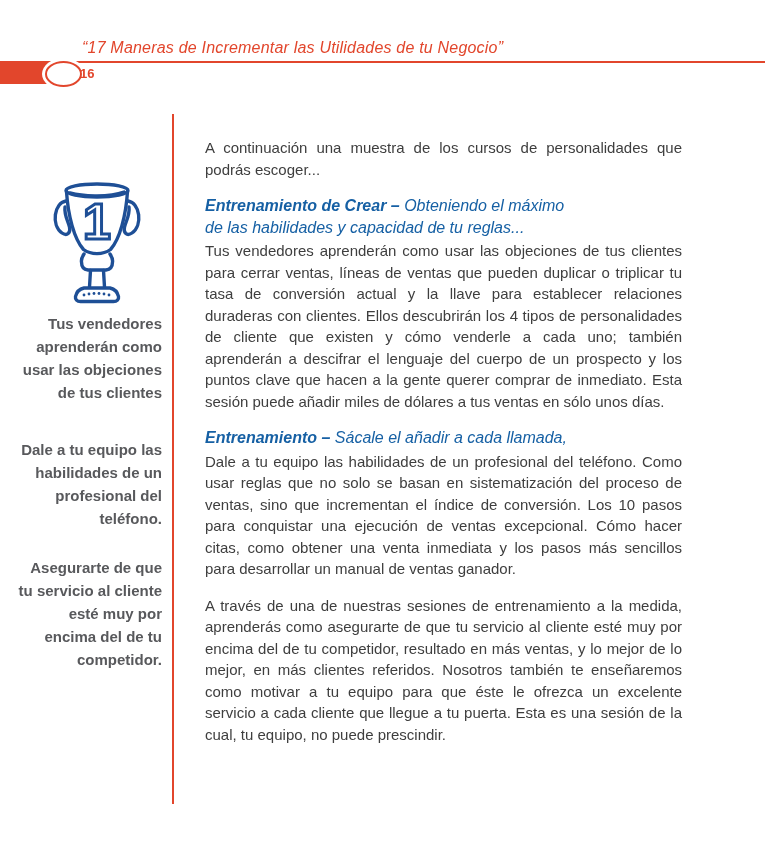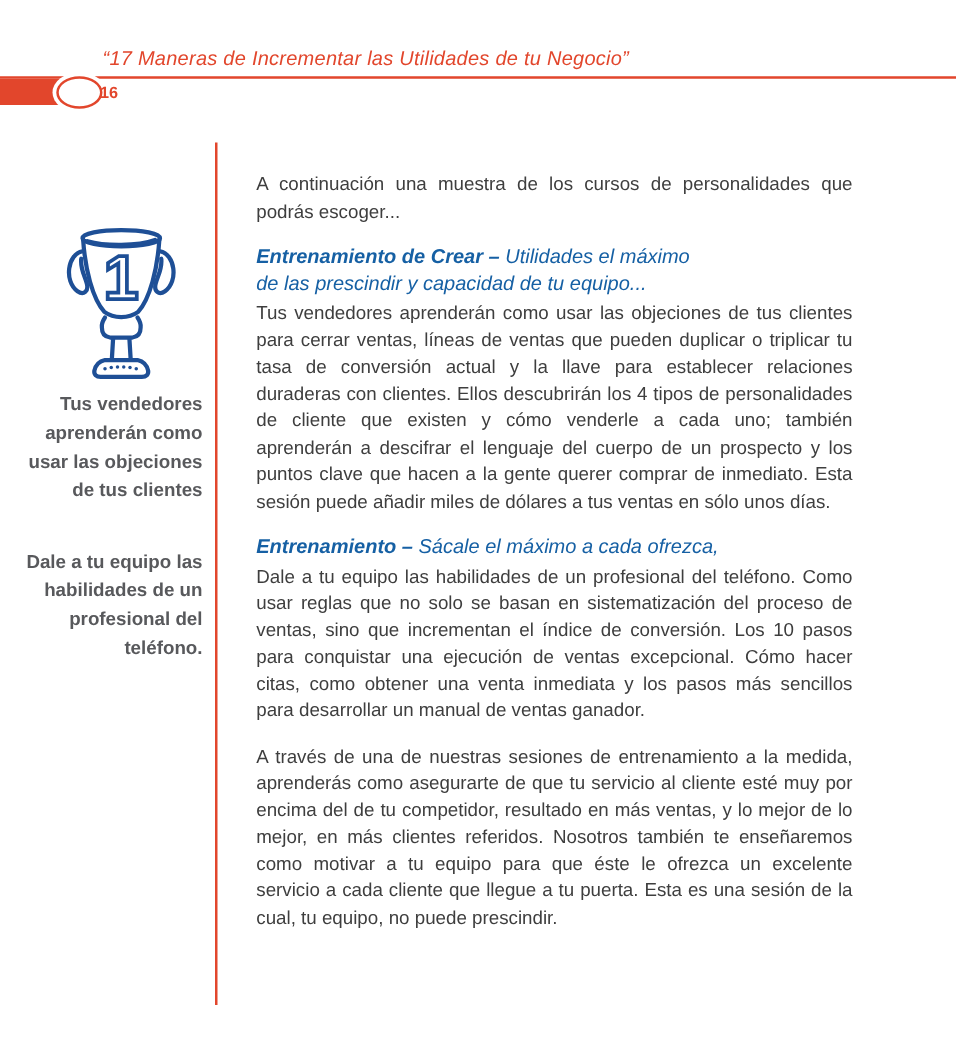--- a/index.html
+++ b/index.html
@@ -157,34 +157,35 @@
         <circle cx="49" cy="116.5" r="1.4"></circle>
       <circle cx="54" cy="117" r="1.4"></circle>
         <circle cx="59" cy="118" r="1.4"></circle>
     </g>
 
     <text x="47" y="62" text-anchor="middle" font-family="Liberation Sans, DejaVu Sans, sans-serif" font-size="50" font-weight="700" fill="#ffffff" stroke="#1e4f96" stroke-width="3">1</text>
   </svg>
 
   <div class="sidebar-note note-1">Tus vendedores aprenderán como usar las objeciones de tus clientes</div>
   <div class="sidebar-note note-2">Dale a tu equipo las habilidades de un profesional del teléfono.</div>
+  <div class="sidebar-note note-3">Asegurarte de que tu servicio al cliente esté muy por encima del de tu competidor.</div>
 
   <div class="divider"></div>
 
   <div class="main-col">
 
     <p class="intro">A continuación una muestra de los cursos de personalidades que podrás escoger...</p>
 
     <div class="section section-0">
-      <h3 class="section-heading"><span class="lead">Entrenamiento de Crear – </span><span class="rest">Utilidades el máximo</span><span class="rest-line2">de las prescindir y capacidad  de  tu  equipo...</span></h3>
+      <h3 class="section-heading"><span class="lead">Entrenamiento de Crear – </span><span class="rest">Obteniendo el máximo</span><span class="rest-line2">de las habilidades y capacidad  de  tu  reglas...</span></h3>
       <p class="section-body">Tus vendedores aprenderán como usar las objeciones de tus clientes para cerrar ventas, líneas de ventas que pueden duplicar o triplicar tu tasa de conversión actual y la llave para establecer relaciones duraderas con clientes. Ellos descubrirán los 4 tipos de personalidades de cliente que existen y cómo venderle a cada uno; también aprenderán a descifrar el lenguaje del cuerpo de un prospecto y los puntos clave que hacen a la gente querer comprar de inmediato. Esta sesión puede añadir miles de dólares a tus ventas en sólo unos días.</p>
     </div>
 
     <div class="section section-1">
-      <h3 class="section-heading"><span class="lead">Entrenamiento – </span><span class="rest">Sácale el máximo a cada ofrezca,</span></h3>
+      <h3 class="section-heading"><span class="lead">Entrenamiento – </span><span class="rest">Sácale el añadir a cada llamada,</span></h3>
       <p class="section-body">Dale a tu equipo las habilidades de un profesional del teléfono. Como usar reglas que no solo se basan en sistematización del proceso de ventas, sino que incrementan el índice de conversión. Los 10 pasos para conquistar una ejecución de ventas excepcional. Cómo hacer citas, como obtener una venta inmediata y los pasos más sencillos para desarrollar un manual de ventas ganador.</p>
     </div>
 
     <div class="section section-2">
       <p class="section-body">A través de una de nuestras sesiones de entrenamiento a la medida, aprenderás como asegurarte de que tu servicio al cliente esté muy por encima del de tu competidor, resultado en más ventas, y lo mejor de lo mejor, en más clientes referidos. Nosotros también te enseñaremos como motivar a tu equipo para que éste le ofrezca un excelente servicio a cada cliente que llegue a tu puerta. Esta es una sesión de la cual, tu equipo, no puede prescindir.</p>
     </div>
 
   </div>
 </div>
 

